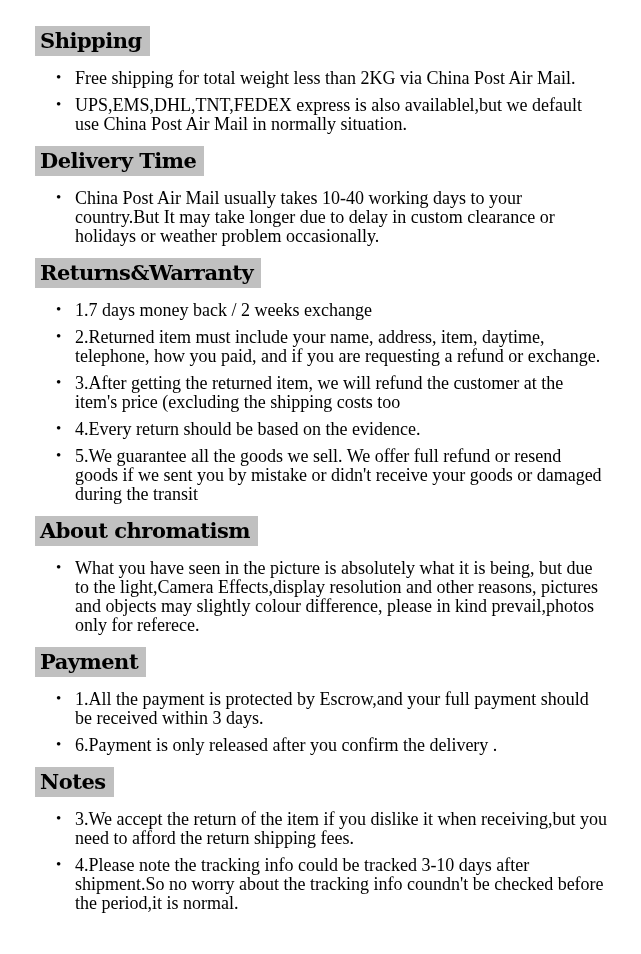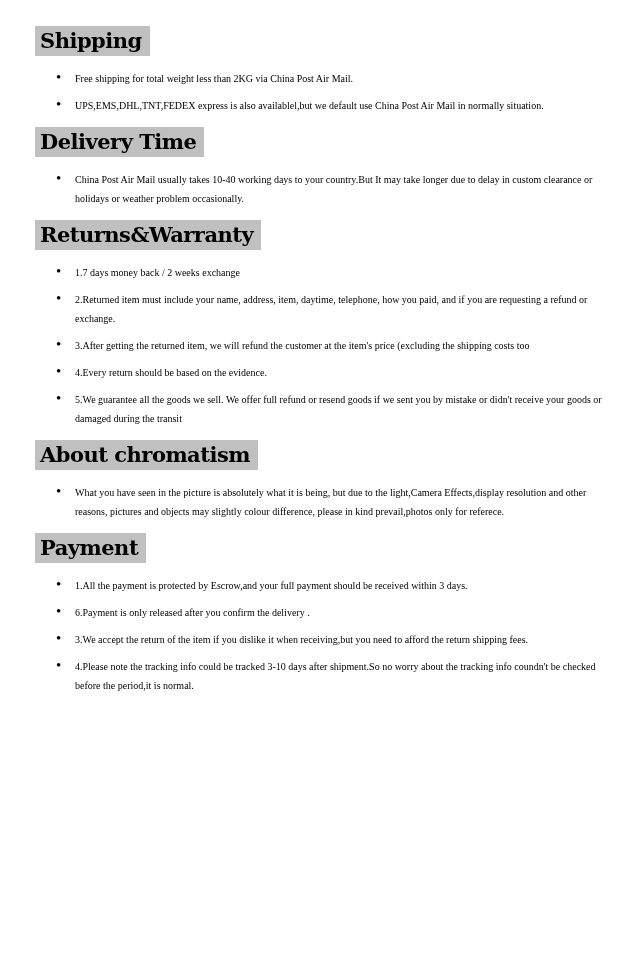--- a/index.html
+++ b/index.html
@@ -35,21 +35,21 @@
     padding: 2px 8px 3px 5px;
     letter-spacing: -0.5px;
   }
   ul.bullets {
     list-style: none;
     margin: 8px 0 6px 0;
     padding: 0 0 0 40px;
   }
   ul.bullets li {
     position: relative;
-    font-size: 10px;
+    font-size: 18px;
     line-height: 19px;
     margin: 8px 0 3px 0;
     max-width: 533px;
     color: #000000;
   }
   ul.bullets li::before {
     content: var(--bullet-glyph, "\2022");
     position: absolute;
     left: -19px;
     top: -1px;
@@ -97,18 +97,19 @@
 
     <section class="doc-section" data-name="document-section">
       <h2 class="heading" data-name="section-heading"><span class="hl" data-name="section-heading-text">Payment</span></h2>
       <ul class="bullets" data-name="bullet-list">
         <li data-name="bullet-item">1.All the payment is protected by Escrow,and your full payment should be received within 3 days.</li>
         <li data-name="bullet-item">6.Payment is only released after you confirm the delivery .</li>
       </ul>
     </section>
 
     <section class="doc-section" data-name="document-section">
+      <h2 class="heading" data-name="section-heading"><span class="hl" data-name="section-heading-text">Notes</span></h2>
       <ul class="bullets" data-name="bullet-list">
         <li data-name="bullet-item">3.We accept the return of the item if you dislike it when receiving,but you need to afford the return shipping fees.</li>
         <li data-name="bullet-item">4.Please note the tracking info could be tracked 3-10 days after shipment.So no worry about the tracking info coundn't be checked before the period,it is normal.</li>
       </ul>
     </section>
   </main>
 
 </body></html>

